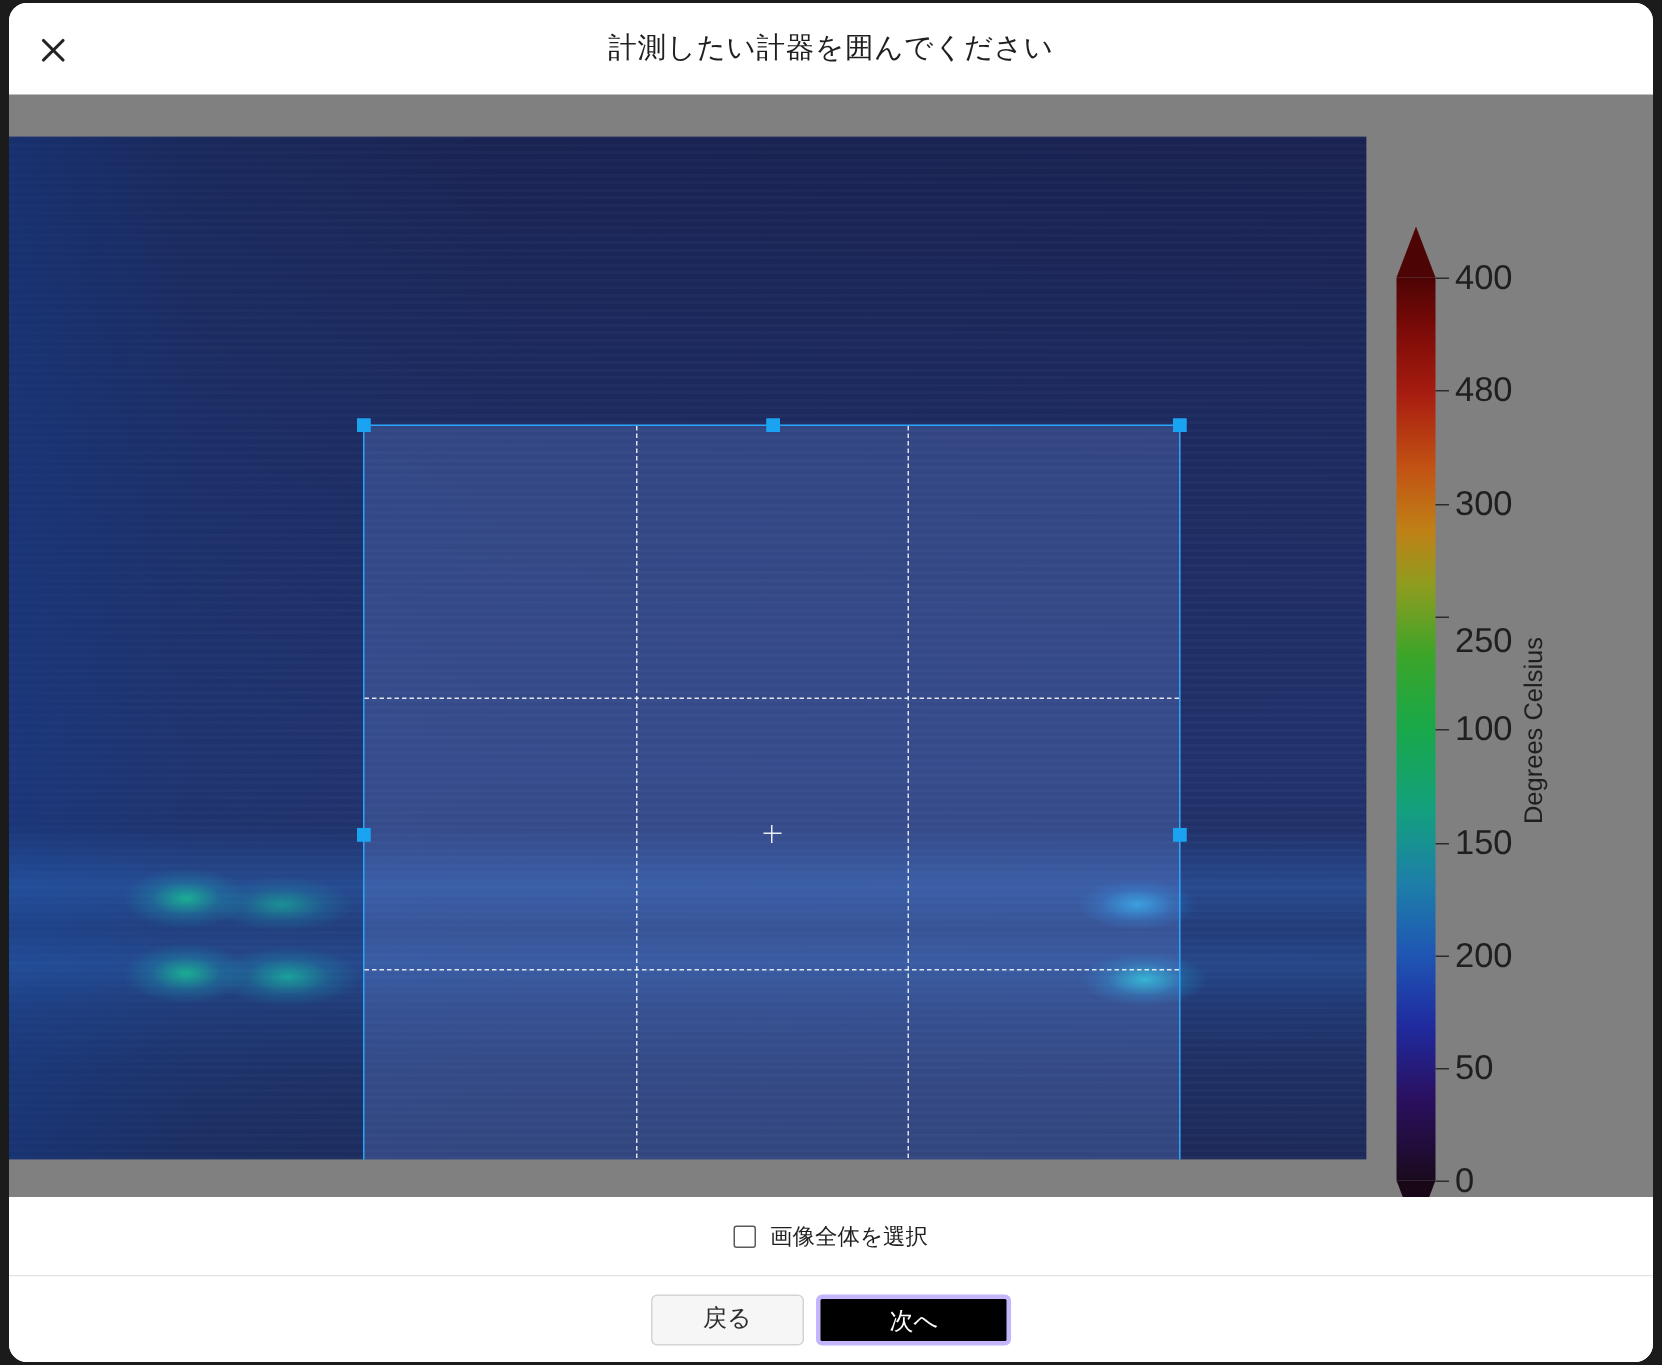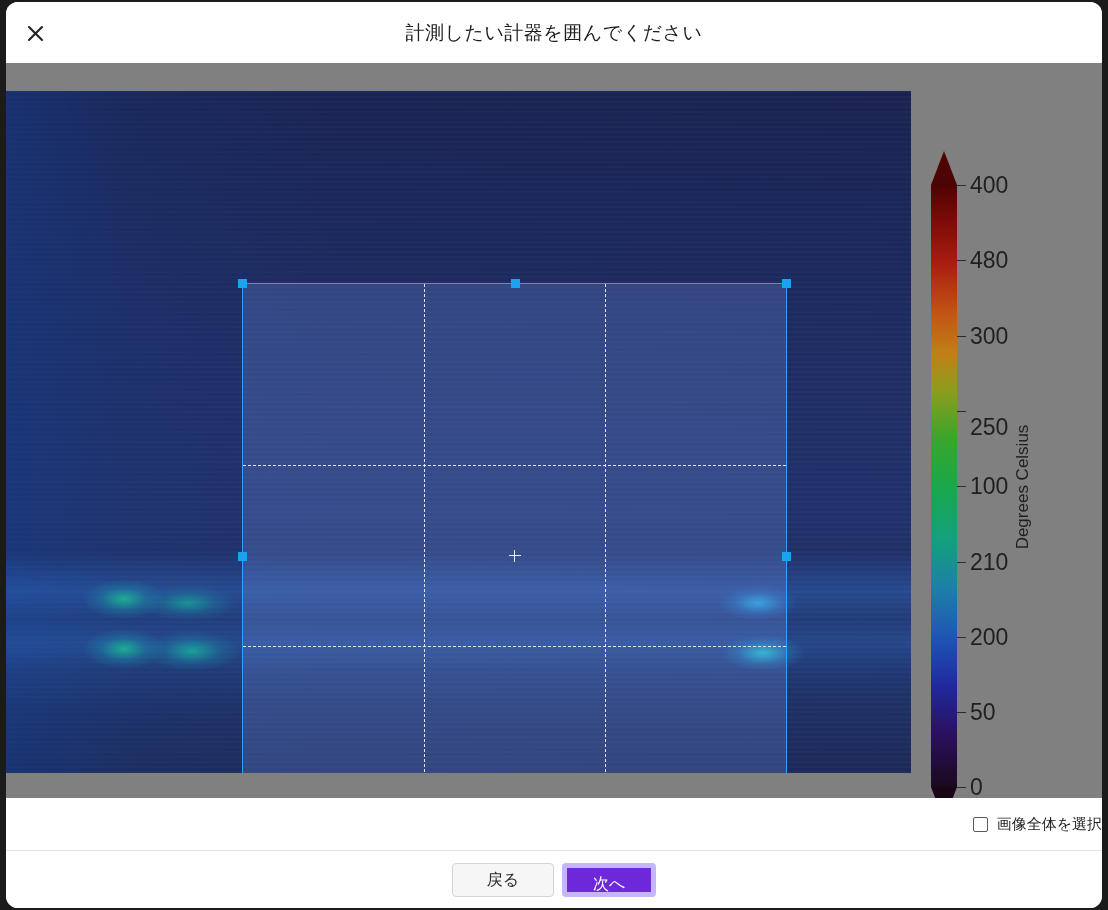--- a/index.html
+++ b/index.html
@@ -252,21 +252,21 @@
     transform-origin: center center;
     user-select: none;
   }
 
   
   #footer-check-row {
     flex: 0 0 52px;
     background: #ffffff;
     display: flex;
     align-items: center;
-    justify-content: flex-end;
+    justify-content: center;
     border-bottom: 1px solid #e3e3e3;
   }
   #select-all-label {
     display: flex;
     align-items: center;
     gap: 9px;
     font-size: 15px;
     color: #1f1f1f;
     cursor: pointer;
     user-select: none;
@@ -299,24 +299,24 @@
     padding: 0 34px;
     box-sizing: border-box;
     line-height: 32px;
   }
   #back-button {
     background: #f6f6f6;
     color: #2e2e2e;
     border: 1px solid #d4d4d4;
   }
   #next-button {
-    background: #6d28d9;
+    background: #000000;
     color: #ffffff;
-    border: 5px solid #c4b5fd;
-    padding: 0 26px;
+    border: 3px solid #c4b5fd;
+    padding: 0 46px;
   }
 </style>
 </head>
 <body>
 
 <div id="window">
 
   <div id="header">
     <button id="close-btn" aria-label="close">
       <svg width="17" height="17" viewBox="0 0 17 17" aria-hidden="true">
@@ -362,21 +362,21 @@
       <div class="cb-tick" style="top:411px"></div>
       <div class="cb-tick" style="top:486px"></div>
       <div class="cb-tick" style="top:561px"></div>
       <div class="cb-tick" style="top:636px"></div>
 
       <div class="cb-label" style="top:34px">400</div>
       <div class="cb-label" style="top:109px">480</div>
       <div class="cb-label" style="top:185px">300</div>
       <div class="cb-label" style="top:276px">250</div>
       <div class="cb-label" style="top:335px">100</div>
-      <div class="cb-label" style="top:411px">210</div>
+      <div class="cb-label" style="top:411px">150</div>
       <div class="cb-label" style="top:486px">200</div>
       <div class="cb-label" style="top:561px">50</div>
       <div class="cb-label" style="top:636px">0</div>
 
       <div id="cb-axis-label">Degrees Celsius</div>
     </div>
   </div>
 
   <div id="footer-check-row">
     <label id="select-all-label">

